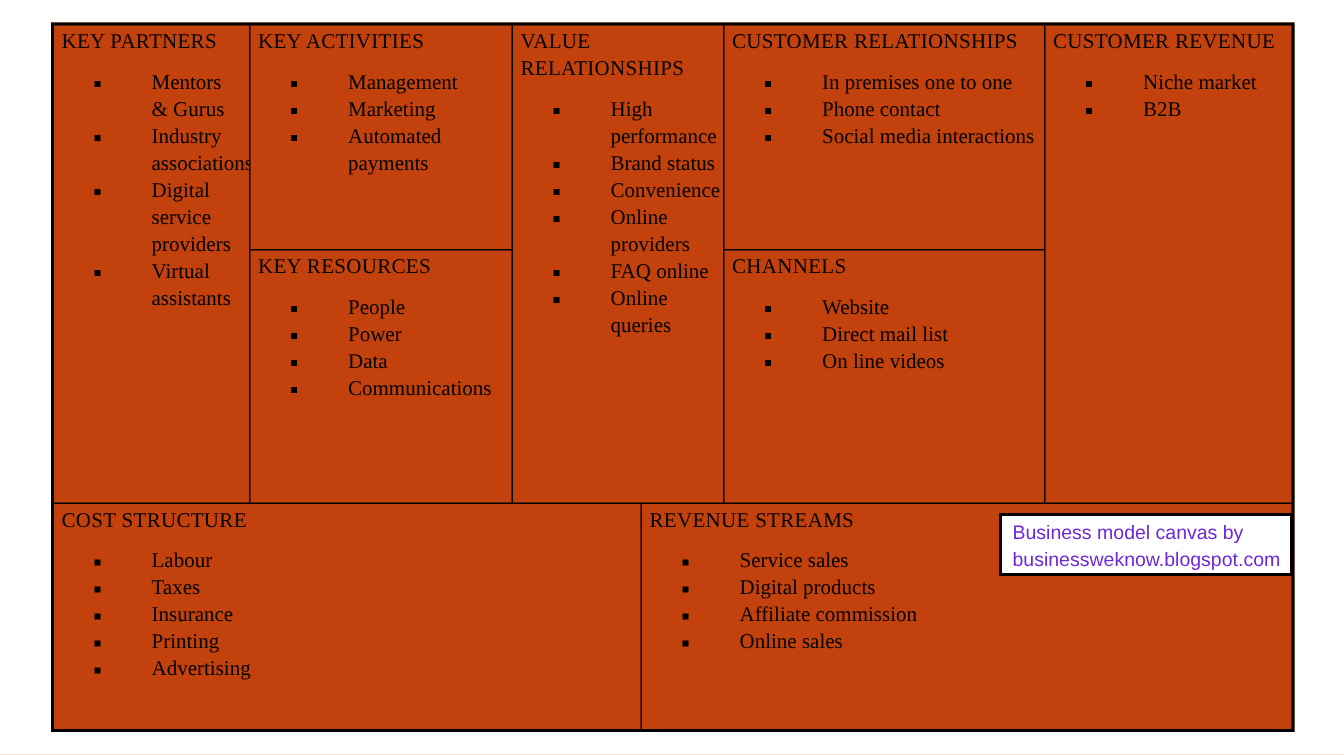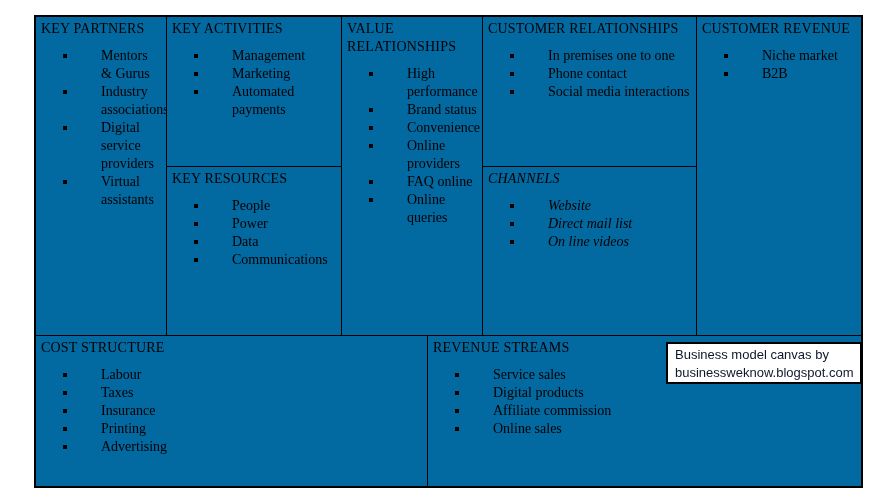--- a/index.html
+++ b/index.html
@@ -17,21 +17,21 @@
     overflow: hidden;
   }
   #bmc {
     position: absolute;
     left: 34px;
     top: 15px;
     width: 829px;
     height: 473px;
     border: 2px solid #000000;
     box-sizing: border-box;
-    background: #0369a1;
+    background: #c2410c;
   }
   .top-grid {
     display: grid;
     grid-template-columns: 131px 175px 141px 214px 164px;
     grid-template-rows: 150px 168px;
     border-bottom: 1px solid #000000;
     box-sizing: border-box;
   }
   .bottom-grid {
     display: grid;
@@ -76,21 +76,21 @@
     left: 666px;
     top: 342px;
     width: 196px;
     height: 42px;
     box-sizing: border-box;
     border: 2px solid #000000;
     background: #ffffff;
     font-family: "Liberation Sans", sans-serif;
     font-size: 13px;
     line-height: 18px;
-    color: #0f172a;
+    color: #6d28d9;
     padding: 2px 3px 0 7px;
   }
 </style>
 </head>
 <body>
 
 <div id="stage">
   <div id="bmc">
 
     <div class="top-grid">
@@ -146,21 +146,21 @@
       <div class="cell br" style="grid-column:2; grid-row:2;">
         <div class="section-title">KEY RESOURCES</div>
         <ul class="bullets">
             <li>People</li>
             <li>Power</li>
             <li>Data</li>
             <li>Communications</li>
           </ul>
       </div>
 
-      <div class="cell br" style="grid-column:4; grid-row:2;font-style:italic;">
+      <div class="cell br" style="grid-column:4; grid-row:2;">
         <div class="section-title">CHANNELS</div>
         <ul class="bullets">
             <li>Website</li>
             <li>Direct mail list</li>
             <li>On line videos</li>
           </ul>
       </div>
 
     </div>
 

